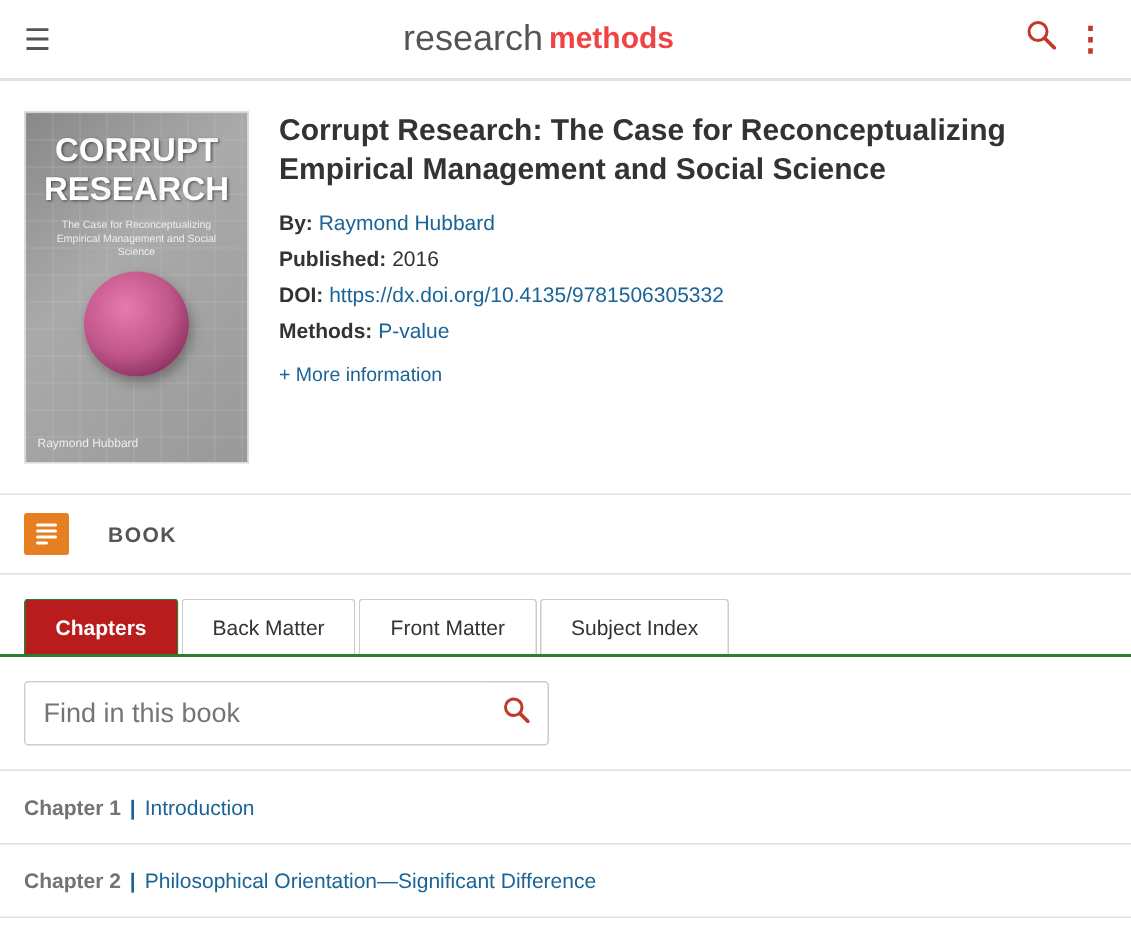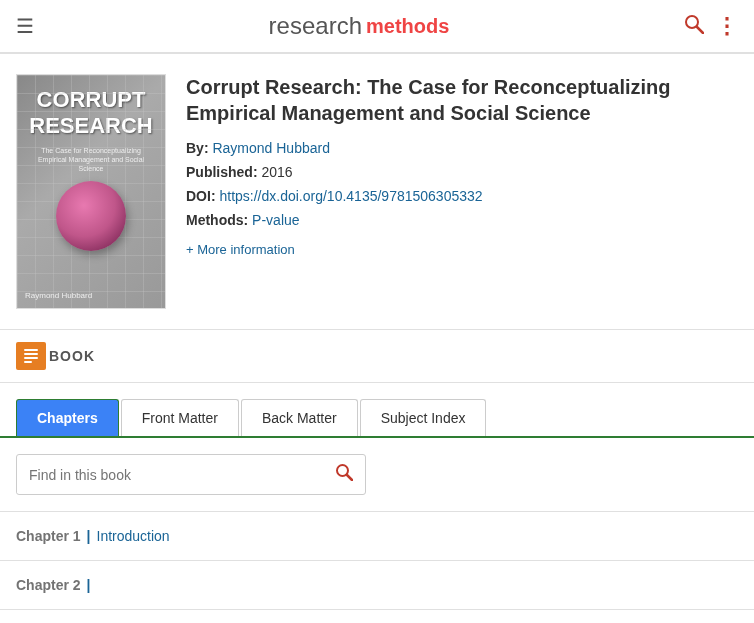--- a/index.html
+++ b/index.html
@@ -117,21 +117,21 @@
       display: inline-block;
       text-decoration: none;
     }
 
     
     .book-type-section {
       padding: 12px 16px;
       border-bottom: 1px solid #e0e0e0;
       display: flex;
       align-items: center;
-      gap: 3px;
+      gap: 26px;
       text-align: right;
     }
     .book-icon {
       width: 30px;
       height: 28px;
       background: #e67e22;
       display: flex;
       align-items: center;
       justify-content: center;
       color: white;
@@ -159,21 +159,21 @@
       border: 1px solid #ccc;
       border-bottom: none;
       cursor: pointer;
       font-size: 14px;
       background: #fff;
       color: #333;
       border-radius: 3px 3px 0 0;
       margin-right: 2px;
     }
     .tab.active {
-      background: #3b82f6;
+      background: #b91c1c;
       color: white;
       border-color: #2e7d32;
       font-weight: bold;
     }
 
     
     .search-section {
       padding: 16px 16px;
       border-bottom: 1px solid #e0e0e0;
     }
@@ -183,21 +183,21 @@
       border: 1px solid #ccc;
       border-radius: 3px;
       overflow: hidden;
       width: 350px;
     }
     .search-input {
       flex: 1;
       border: none;
       outline: none;
       padding: 10px 12px;
-      font-size: 14px;
+      font-size: 18px;
       color: #999;
     }
     .search-btn {
       background: none;
       border: none;
       padding: 8px 12px;
       cursor: pointer;
       color: #c0392b;
       font-size: 18px;
     }
@@ -295,22 +295,22 @@
       <rect x="2" y="10" width="14" height="2" rx="1"></rect>
       <rect x="2" y="14" width="8" height="2" rx="1"></rect>
     </svg>
   </div>
   <span class="book-type-label">BOOK</span>
 </div>
 
 <div class="tabs-section">
   <div class="tabs">
     <div class="tab active">Chapters</div>
+    <div class="tab">Back Matter</div>
     <div class="tab">Front Matter</div>
-    <div class="tab">Back Matter</div>
     <div class="tab">Subject Index</div>
   </div>
 </div>
 
 <div class="search-section">
   <div class="search-bar">
     <input type="text" class="search-input" placeholder="Find in this book" style="">
     <button class="search-btn">
       <svg width="18" height="18" viewBox="0 0 18 18" fill="none">
         <circle cx="7.5" cy="7.5" r="5.5" stroke="#c0392b" stroke-width="2"></circle>
@@ -322,14 +322,15 @@
 
 <div class="chapters-list">
   <div class="chapter-item">
     <a href="#" class="chapter-number">Chapter 1</a>
     <span class="chapter-sep">|</span>
     <a href="#" class="chapter-title">Introduction</a>
   </div>
   <div class="chapter-item">
     <a href="#" class="chapter-number">Chapter 2</a>
     <span class="chapter-sep">|</span>
+    <a href="#" class="chapter-title">Philosophical Orientation—Significant Difference</a>
   </div>
 </div>
 
 </body></html>

